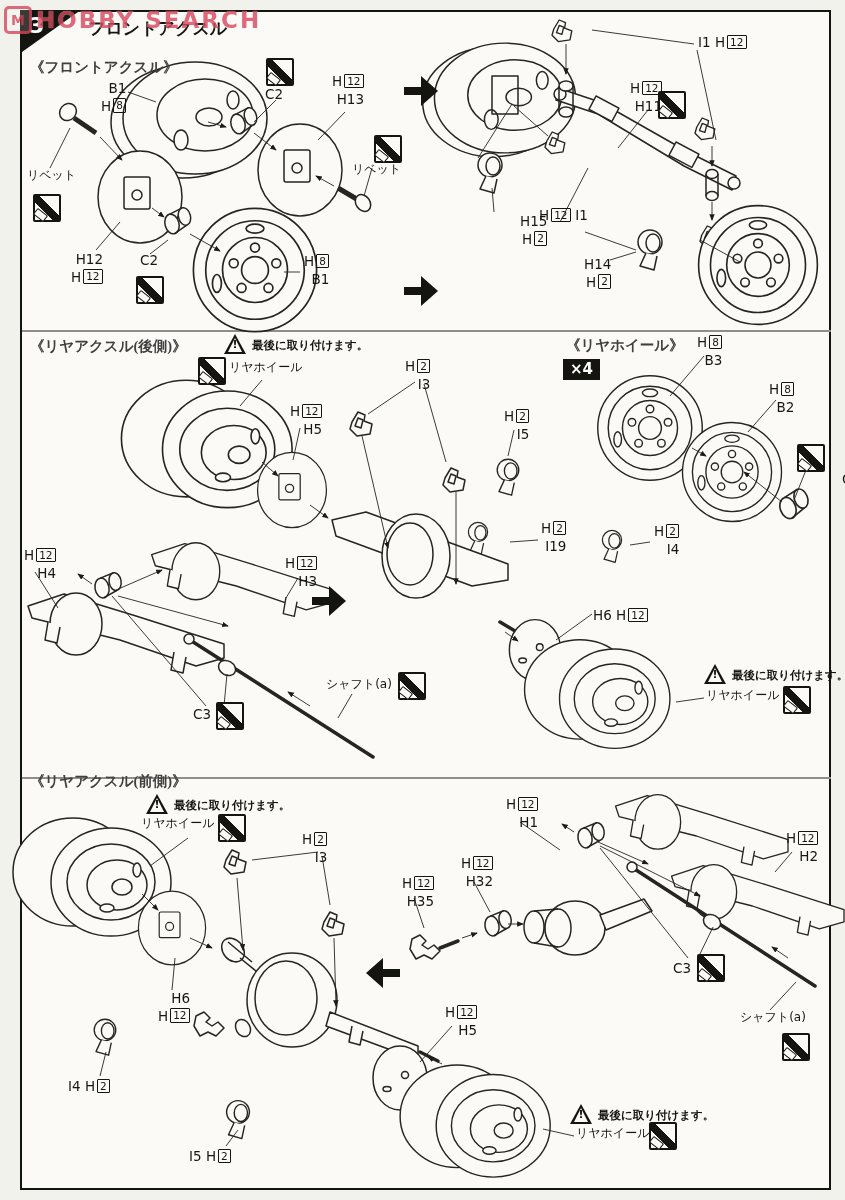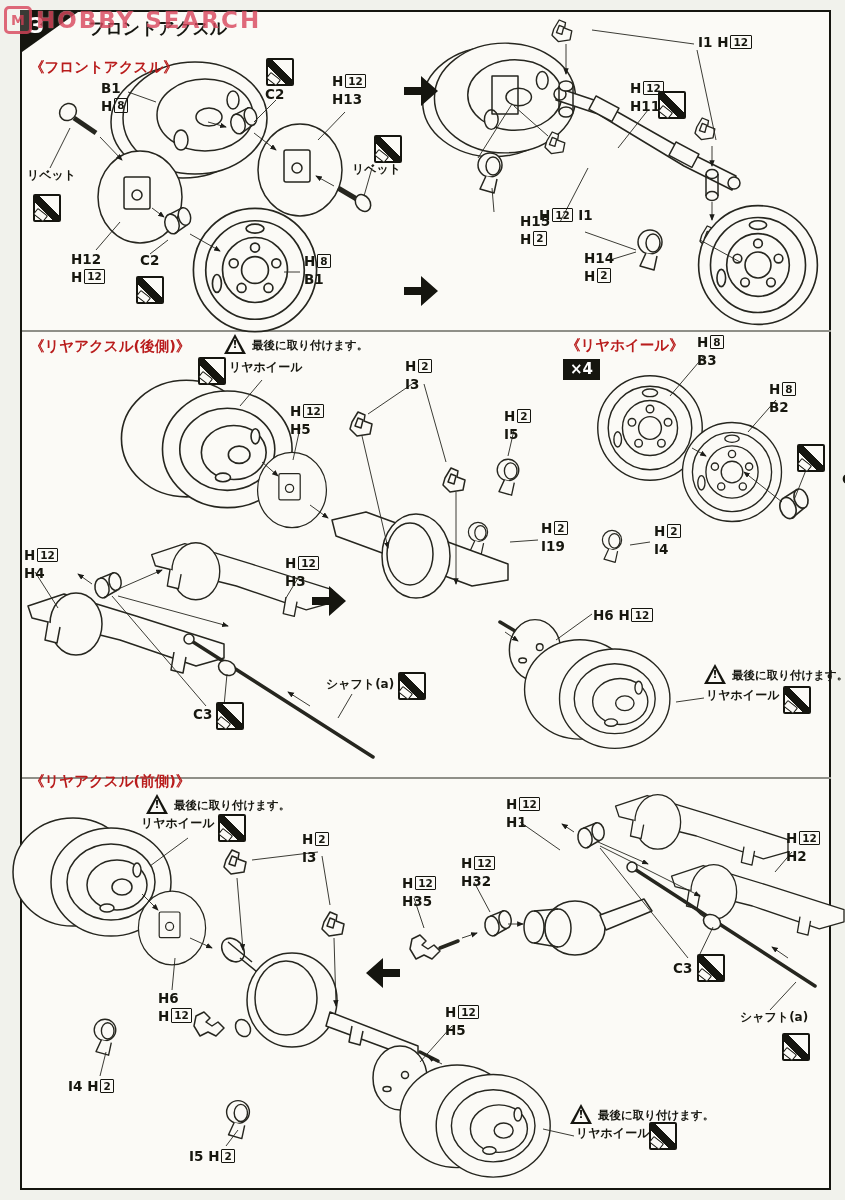--- a/index.html
+++ b/index.html
@@ -13,24 +13,24 @@
   #wm-logo{width:22px;height:22px;border:3px solid #d9465c;border-radius:5px;color:#d9465c;
            font-weight:800;font-size:14px;display:flex;align-items:center;justify-content:center;background:rgba(255,255,255,.2);}
   #wm-text{color:#d9465c;font-weight:800;font-size:23px;letter-spacing:2px;
            text-shadow:0 0 1px #fff;}
   
   #step-flag{position:absolute;left:22px;top:12px;width:56px;height:40px;background:#15150f;
              clip-path:polygon(0 0,100% 0,0 100%);z-index:10;}
   #step-num{position:absolute;left:7px;top:1px;color:#fff;font-weight:800;font-size:22px;}
   #page-title{position:absolute;left:88px;top:17px;font-size:17px;font-weight:700;color:#15150f;z-index:10;}
   
-  .stitle{position:absolute;font-size:14.5px;font-weight:700;color:#b91c1c;white-space:nowrap;z-index:5;}
-  
-  .plabel{position:absolute;font-size:13.5px;font-weight:700;color:#17170f;line-height:1.3;
-          white-space:nowrap;z-index:6;}
+  .stitle{position:absolute;font-size:14.5px;font-weight:700;color:#404040;white-space:nowrap;z-index:5;font-family:Liberation Serif, serif;}
+  
+  .plabel{position:absolute;font-size:13.5px;font-weight:400;color:#17170f;line-height:1.3;
+          white-space:nowrap;z-index:6;text-align:right;}
   .plabel.jp{font-size:12px;}
   .plabel .boxed{display:inline-block;border:1.4px solid #15150f;padding:0 2.5px;font-size:10.5px;
                  line-height:1.2;margin-left:1.5px;vertical-align:1.5px;border-radius:1px;}
   
   .warn{position:absolute;display:flex;align-items:flex-start;gap:6px;z-index:6;}
   .warn .tri{position:relative;width:0;height:0;border-left:11px solid transparent;
              border-right:11px solid transparent;border-bottom:20px solid #15150f;flex:0 0 auto;}
   .warn .tri::after{content:"";position:absolute;left:-7.5px;top:4px;border-left:7.5px solid transparent;
              border-right:7.5px solid transparent;border-bottom:14px solid #fbfaf6;}
   .warn .tri::before{content:"!";position:absolute;left:-2.5px;top:4px;font-weight:800;font-size:11px;
@@ -414,21 +414,21 @@
         <div class="pline"><span>H</span><span class="boxed">12</span></div>
         <div class="pline"><span>H11</span></div>
       </div>
       <div class="plabel" style="position: absolute; left: 476px; top: 213px; margin-left: 44px;">
         <div class="pline"><span>H15</span></div>
         <div class="pline"><span>H</span><span class="boxed">2</span></div>
       </div>
       <div class="plabel" style="position: absolute; left: 539px; top: 207px;">
         <div class="pline"><span>H</span><span class="boxed">12</span><span> I1</span></div>
       </div>
-      <div class="plabel" style="position: absolute; left: 584px; top: 250px;">
+      <div class="plabel" style="position: absolute; left: 584px; top: 256px;">
         <div class="pline"><span>H14</span></div>
         <div class="pline"><span>H</span><span class="boxed">2</span></div>
       </div>
       <div class="plabel jp" style="position: absolute; left: 229px; top: 360px;">
         <div class="pline"><span>リヤホイール</span></div>
       </div>
       <div class="plabel" style="position: absolute; left: 405px; top: 358px;">
         <div class="pline"><span>H</span><span class="boxed">2</span></div>
         <div class="pline"><span>I3</span></div>
       </div>

